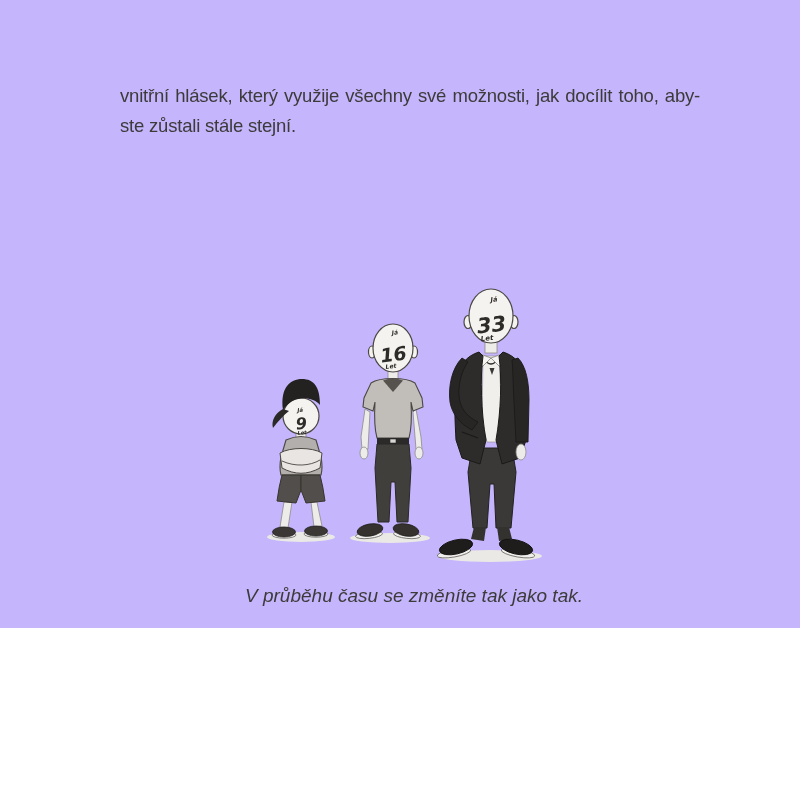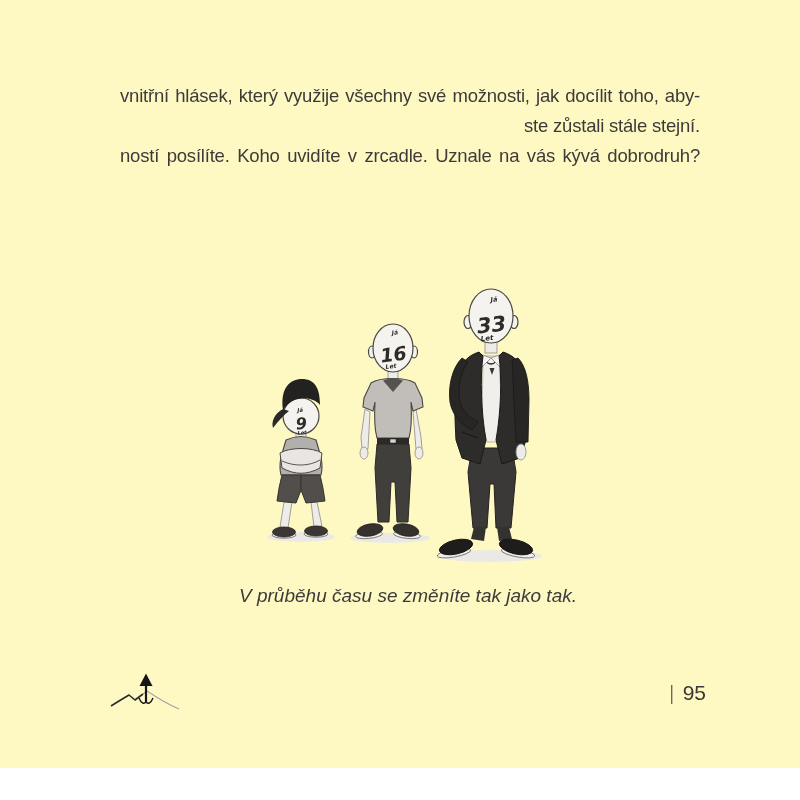--- a/index.html
+++ b/index.html
@@ -1,30 +1,30 @@
 <!DOCTYPE html>
 <html><head>
 <meta charset="utf-8">
 <style>
   html,body { margin:0; padding:0; background:#ffffff; }
   .page {
-    position:relative; width:800px; height:768px; background:#fef9c3;
+    position:relative; width:800px; height:628px; background:#c4b5fd;
     font-family:"Liberation Sans", sans-serif; color:#3d3b39; overflow:hidden;
   }
   .text-block {
     position:absolute; left:120px; top:81px; width:580px;
     font-size:18.5px; line-height:30px; letter-spacing:-0.2px;
   }
   .jline { text-align:justify; text-align-last:justify; white-space:normal; }
-  .lline { text-align:right; }
+  .lline { text-align:left; }
   .indent { text-indent:22px; }
   sup.fnote { font-size:0.55em; vertical-align:super; line-height:0; }
 
   .caption {
-    position:absolute; left:108px; top:581px; width:600px;
+    position:absolute; left:114px; top:581px; width:600px;
     text-align:center; font-style:italic; font-size:19px; line-height:29px;
     color:#3d3b39;
   }
   .illustration { position:absolute; left:250px; top:272px; width:320px; height:305px; }
   .footer-logo { position:absolute; left:106px; top:670px; width:84px; height:47px; }
   .page-number {
     position:absolute; right:94px; top:681px; font-size:21px; color:#3a3836;
     display:flex; align-items:baseline; gap:8px;
   }
   .page-number .sep { color:#6a6764; font-weight:300; transform:scaleX(.8); }
@@ -37,21 +37,20 @@
   .facetext { font-family:"DejaVu Sans", sans-serif; font-style:italic; font-weight:bold; fill:#2e2c29; }
 </style>
 </head>
 <body>
 
 <div class="page">
 
   <div class="text-block">
     <div class="jline">vnitřní hlásek, který využije všechny své možnosti, jak docílit toho, aby-</div>
     <div class="lline">ste zůstali stále stejní.</div>
-    <div class="jline">ností posílíte. Koho uvidíte v zrcadle. Uznale na vás kývá dobrodruh?</div>
   </div>
 
   <svg class="illustration" viewBox="0 0 320 305" xmlns="http://www.w3.org/2000/svg">
 
     <ellipse class="shadow" cx="51" cy="265" rx="34" ry="5"></ellipse>
     <ellipse class="shadow" cx="140" cy="266" rx="40" ry="5"></ellipse>
     <ellipse class="shadow" cx="240" cy="284" rx="52" ry="6"></ellipse>
 
     <g>
 

